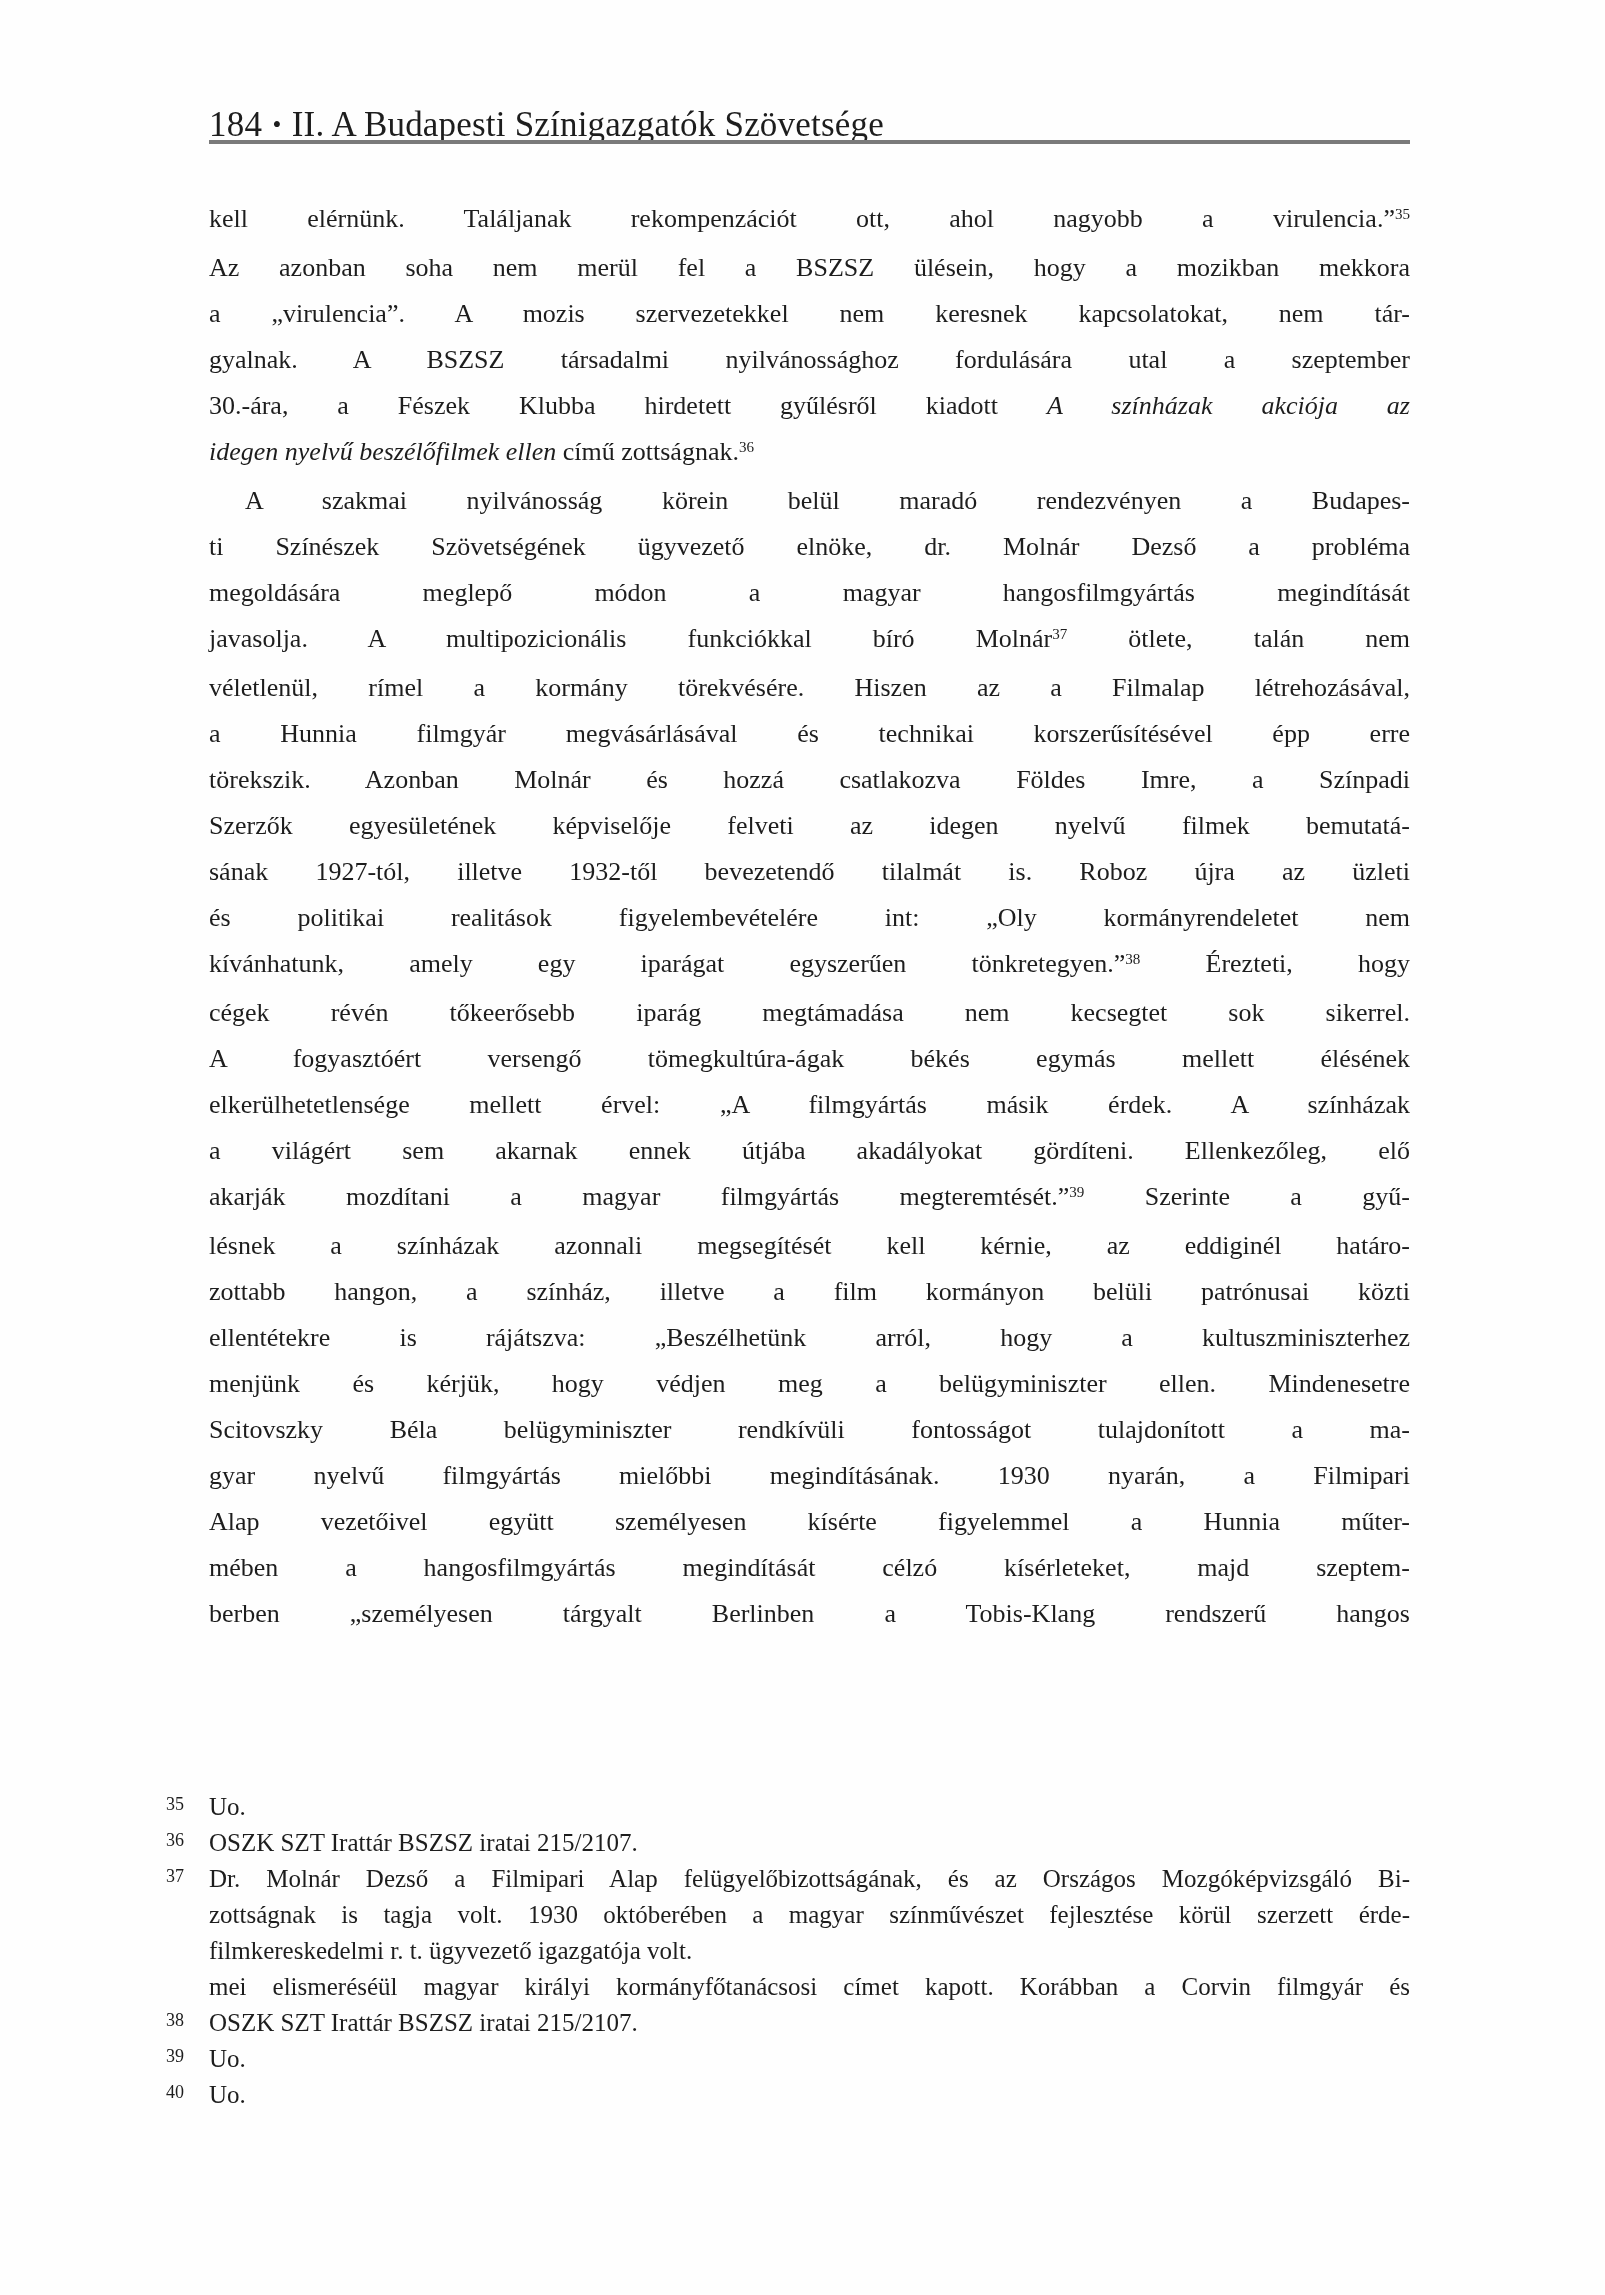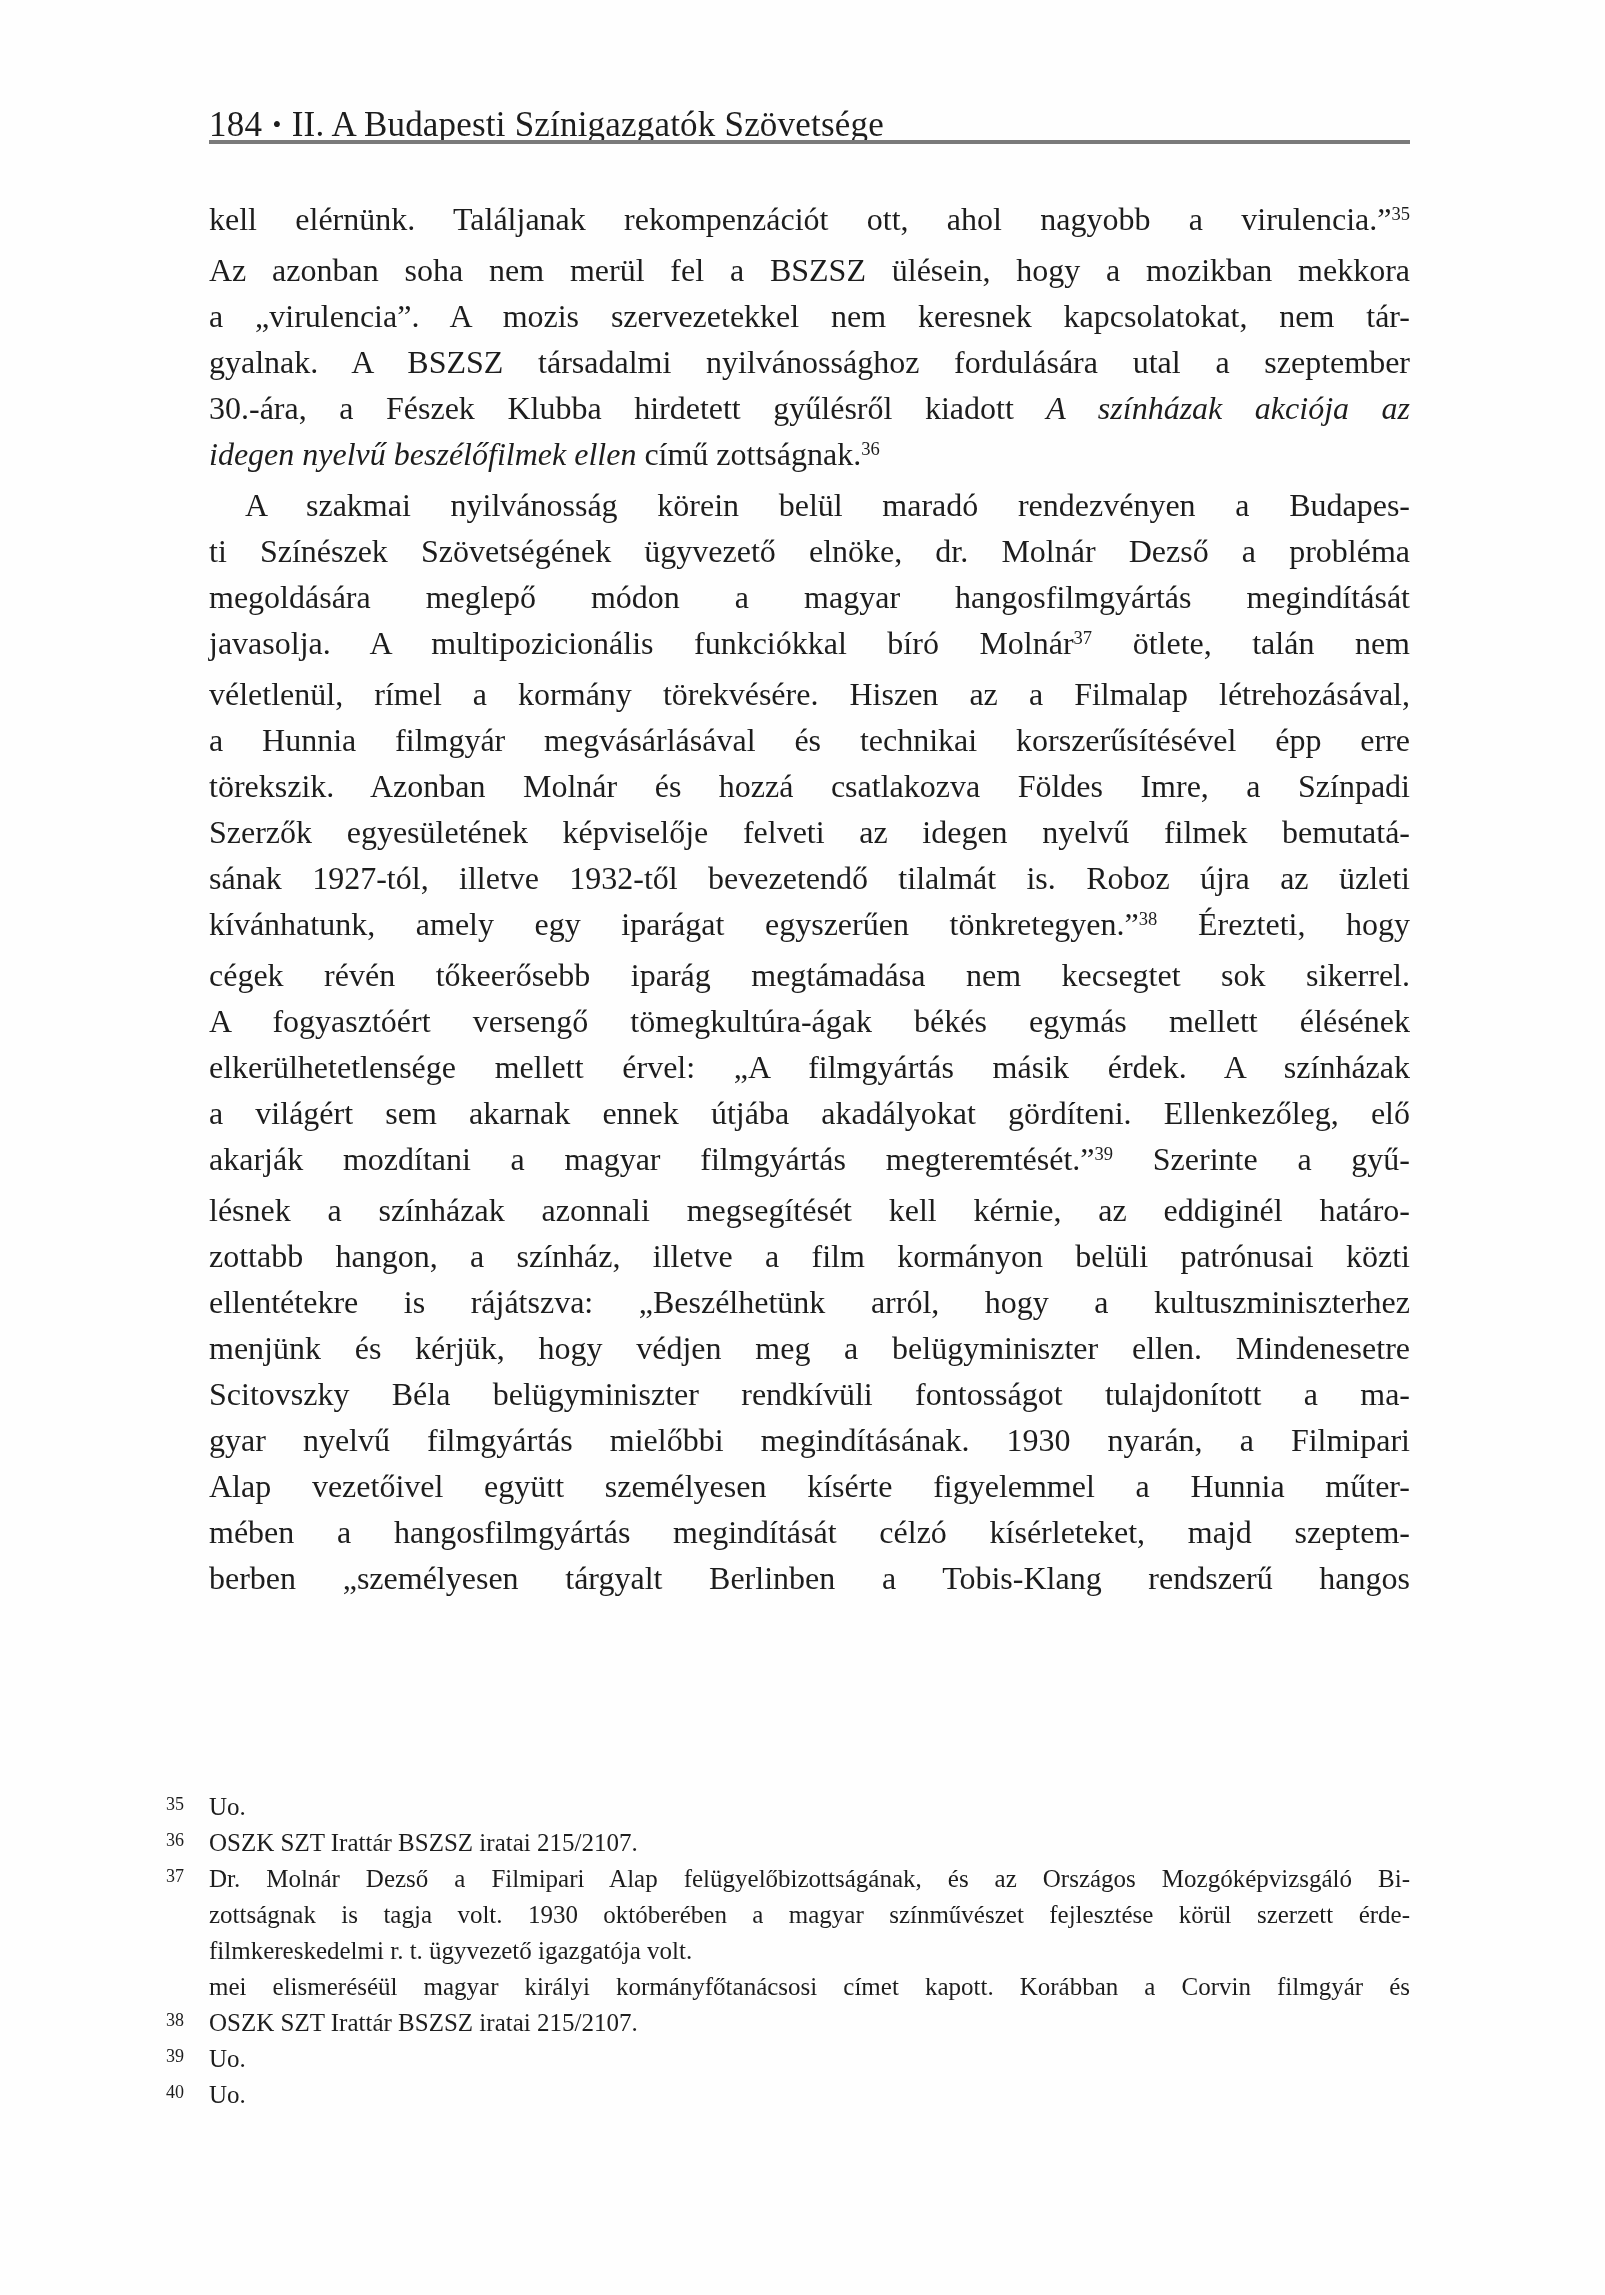--- a/index.html
+++ b/index.html
@@ -39,21 +39,21 @@
     top:140px;
     width:1201px;
     height:4.3px;
     background:var(--rule);
   }
   .body-block{
     position:absolute;
     left:209px;
     top:196px;
     width:1201px;
-    font-size:32px;
+    font-size:26px;
     line-height:46px;
   }
   .line{
     text-align:justify;
     text-align-last:justify;
   }
   .line.last{
     text-align-last:left;
   }
   .line.indent{
@@ -108,20 +108,21 @@
       <div>
         <div class="line indent"><span class="">A szakmai nyilvánosság körein belül maradó rendezvényen a Budapes-</span></div>
         <div class="line"><span class="">ti Színészek Szövetségének ügyvezető elnöke, dr. Molnár Dezső a probléma</span></div>
         <div class="line"><span class="">megoldására meglepő módon a magyar hangosfilmgyártás megindítását</span></div>
         <div class="line"><span class="">javasolja. A multipozicionális funkciókkal bíró Molnár</span><span class="sup">37</span><span class=""> ötlete, talán nem</span></div>
         <div class="line"><span class="">véletlenül, rímel a kormány törekvésére. Hiszen az a Filmalap létrehozásával,</span></div>
         <div class="line"><span class="">a Hunnia filmgyár megvásárlásával és technikai korszerűsítésével épp erre</span></div>
         <div class="line"><span class="">törekszik. Azonban Molnár és hozzá csatlakozva Földes Imre, a Színpadi</span></div>
         <div class="line"><span class="">Szerzők egyesületének képviselője felveti az idegen nyelvű filmek bemutatá-</span></div>
         <div class="line"><span class="">sának 1927-tól, illetve 1932-től bevezetendő tilalmát is. Roboz újra az üzleti</span></div>
+        <div class="line"><span class="">és politikai realitások figyelembevételére int: „Oly kormányrendeletet nem</span></div>
         <div class="line"><span class="">kívánhatunk, amely egy iparágat egyszerűen tönkretegyen.”</span><span class="sup">38</span><span class=""> Érezteti, hogy</span></div>
         <div class="line"><span class="">cégek révén tőkeerősebb iparág megtámadása nem kecsegtet sok sikerrel.</span></div>
         <div class="line"><span class="">A fogyasztóért versengő tömegkultúra-ágak békés egymás mellett élésének</span></div>
         <div class="line"><span class="">elkerülhetetlensége mellett érvel: „A filmgyártás másik érdek. A színházak</span></div>
         <div class="line"><span class="">a világért sem akarnak ennek útjába akadályokat gördíteni. Ellenkezőleg, elő</span></div>
         <div class="line"><span class="">akarják mozdítani a magyar filmgyártás megteremtését.”</span><span class="sup">39</span><span class=""> Szerinte a gyű-</span></div>
         <div class="line"><span class="">lésnek a színházak azonnali megsegítését kell kérnie, az eddiginél határo-</span></div>
         <div class="line"><span class="">zottabb hangon, a színház, illetve a film kormányon belüli patrónusai közti</span></div>
         <div class="line"><span class="">ellentétekre is rájátszva: „Beszélhetünk arról, hogy a kultuszminiszterhez</span></div>
         <div class="line"><span class="">menjünk és kérjük, hogy védjen meg a belügyminiszter ellen. Mindenesetre</span></div>

